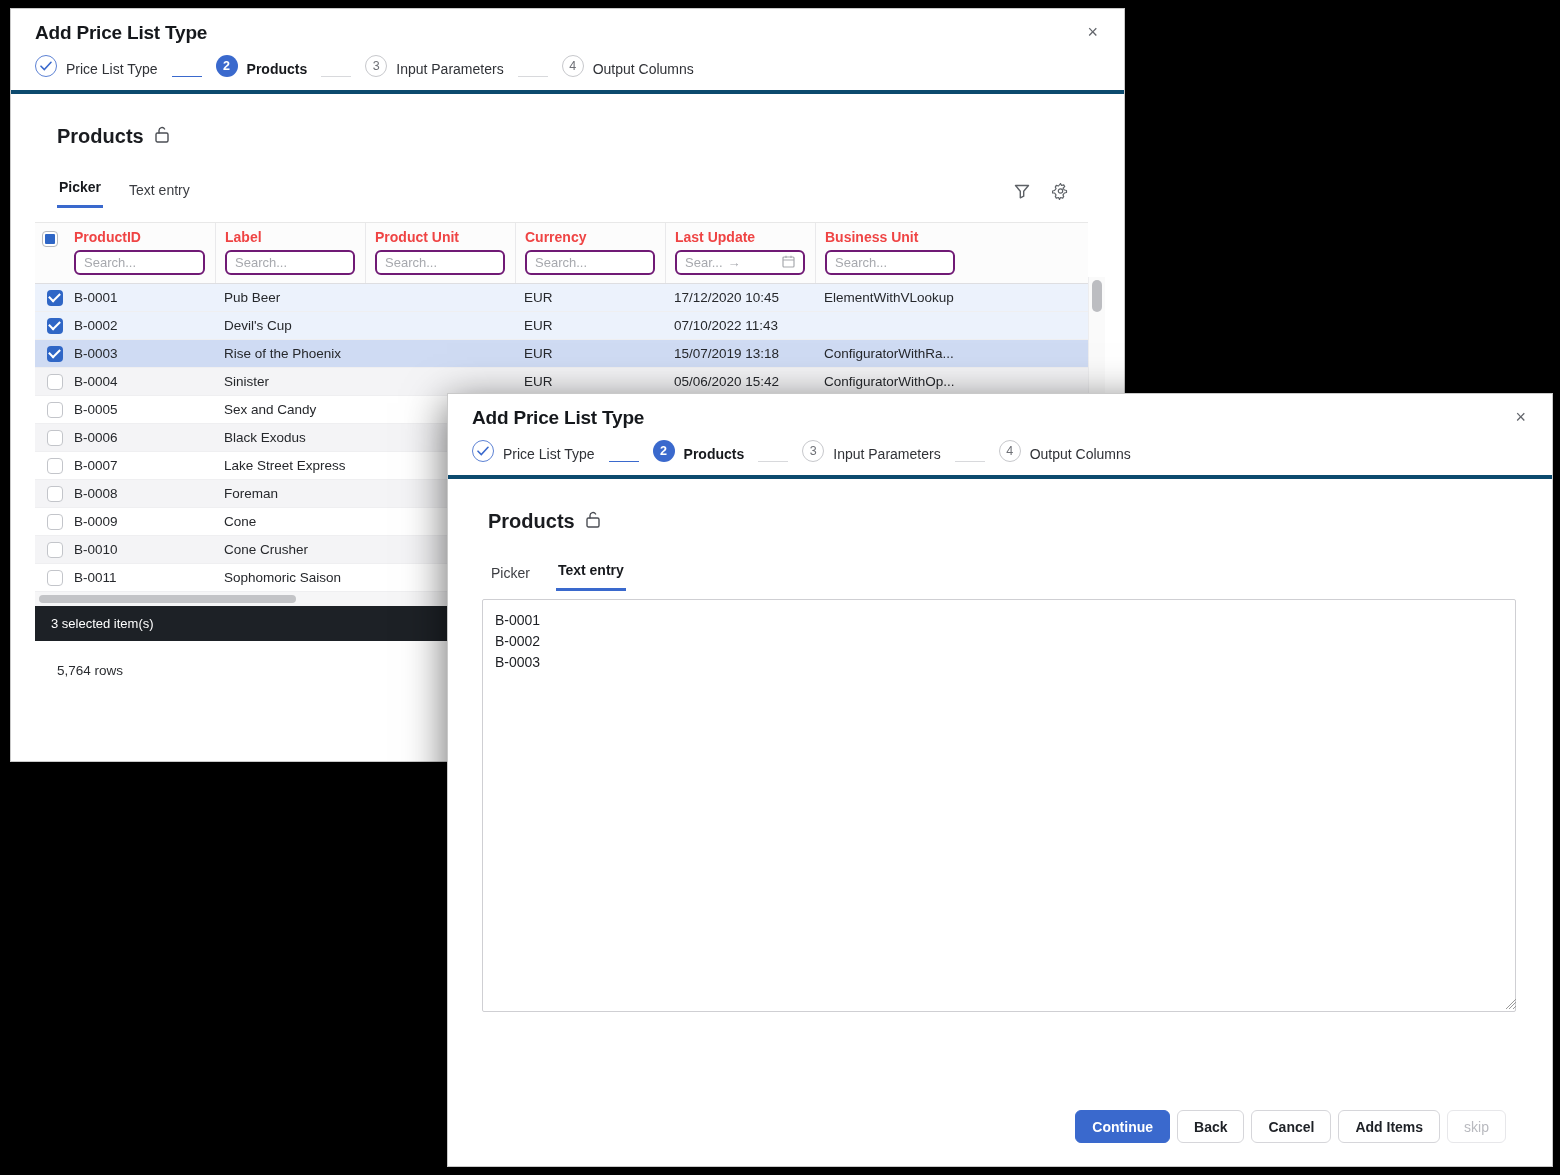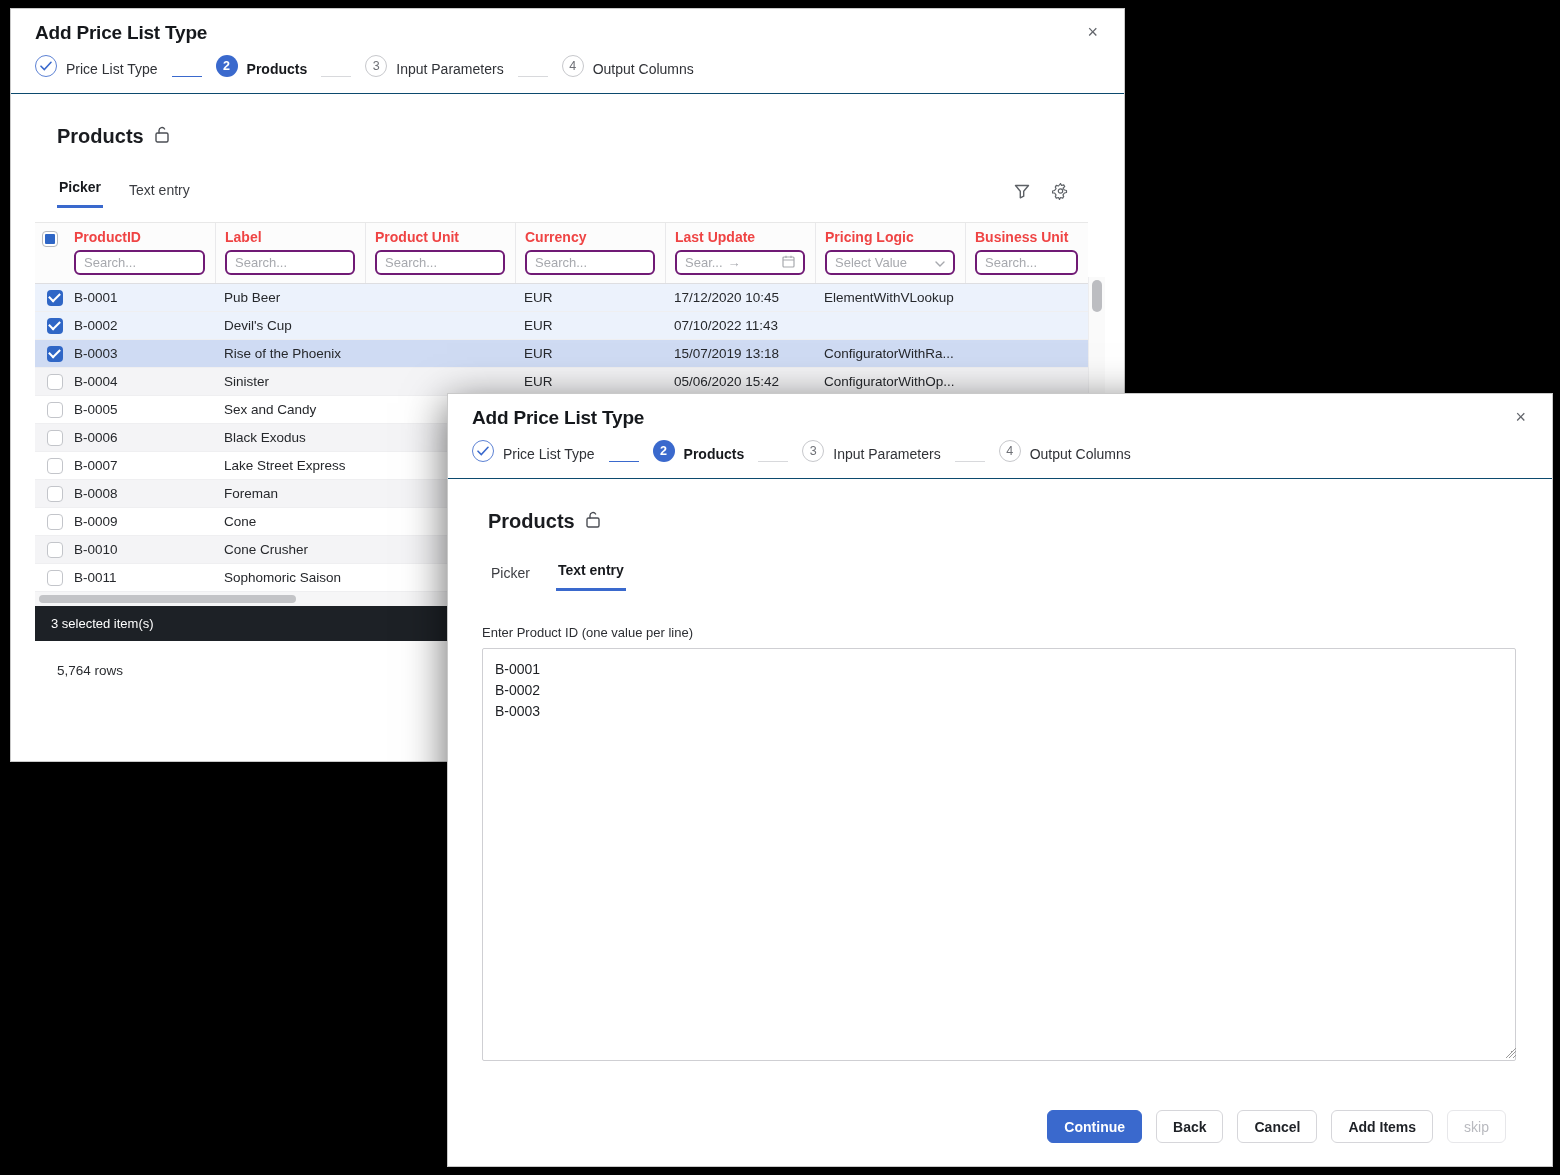--- a/index.html
+++ b/index.html
@@ -12,21 +12,21 @@
   *{box-sizing:border-box;margin:0;padding:0;}
   html,body{width:1560px;height:1175px;overflow:hidden;}
   body{background:#000;font-family:"Liberation Sans","DejaVu Sans",sans-serif;color:#1d1f23;}
 
   .modal{position:absolute;background:#fff;border:1px solid #c9c9c9;
          box-shadow:0 10px 40px rgba(0,0,0,.6);}
   .modal-back{left:10px;top:8px;width:1115px;height:754px;z-index:1;}
   .modal-front{left:447px;top:393px;width:1106px;height:774px;z-index:2;}
 
   
-  .mhead{position:relative;height:85px;padding:13px 24px 0;border-bottom:1px solid #0c4a6e;}
+  .mhead{position:relative;height:85px;padding:13px 24px 0;border-bottom:4px solid #0c4a6e;}
   .mtitle{font-size:19px;font-weight:700;color:#15181c;letter-spacing:-.2px;}
   .close{position:absolute;top:14px;right:26px;font-size:18px;color:#63666c;cursor:pointer;line-height:1;}
   .stepper{display:flex;align-items:flex-end;margin-top:11px;}
   .sc{width:22px;height:22px;border-radius:50%;display:flex;align-items:center;justify-content:center;
       font-size:12.5px;flex:0 0 auto;}
   .sc.done{border:1.5px solid #5d82d4;color:var(--accent);}
   .sc.done svg{display:block;}
   .sc.active{background:var(--accent);color:#fff;font-weight:700;}
   .sc.todo{border:1.5px solid #c7c8cc;color:#6e7076;}
   .slabel{font-size:14px;color:#303237;margin:0 0 0 9px;white-space:nowrap;}
@@ -90,21 +90,21 @@
   .rowcount{margin:22px 0 0 46px;font-size:13.5px;color:#2a2c30;}
 
   
   .entry-label{margin:34px 0 0 34px;font-size:13px;color:#2c2e33;}
   .ta-wrap{position:relative;margin:8px 34px 0;}
   .ta{width:1034px;height:413px;resize:none;border:1px solid #cfcfd3;border-radius:2px;
       font-family:"Liberation Sans","DejaVu Sans",sans-serif;font-size:14px;line-height:21px;
       color:#1d1f23;padding:10px 12px;outline:none;display:block;}
   .grip{position:absolute;right:2px;bottom:3px;width:11px;height:11px;pointer-events:none;
         background:linear-gradient(135deg,transparent 0 50%,#9a9a9a 50% 56%,transparent 56% 66%,#9a9a9a 66% 72%,transparent 72% 84%,#9a9a9a 84% 90%,transparent 90%);}
-  .footer{position:absolute;right:46px;bottom:23px;display:flex;gap:14px;}
+  .footer{position:absolute;right:46px;bottom:23px;display:flex;gap:7px;}
   .btn{height:33px;padding:0 16px;border-radius:6px;font-size:14px;font-weight:600;
        background:#fff;border:1px solid #d6d6da;color:#1e2126;cursor:pointer;
        font-family:"Liberation Sans","DejaVu Sans",sans-serif;}
   .btn.primary{background:var(--accent);border-color:var(--accent);color:#fff;}
   .btn.disabled{color:#b9babf;border-color:#e7e7ea;font-weight:500;cursor:default;}
 </style>
 </head>
 <body>
 
 <div class="modal modal-back">
@@ -186,31 +186,20 @@
           <span>→</span>
           <span class="spread">
             <svg width="13" height="13" viewBox="0 0 13 13">
                 <rect x="1" y="2" width="11" height="10" rx="1" fill="none" stroke="#a7a9ae" stroke-width="1.2"></rect>
                 <path d="M1 5h11M4 .8V3M9 .8V3" stroke="#a7a9ae" stroke-width="1.2" fill="none"></path>
               </svg>
           </span>
         </div>
       </div>
       <div class="th">
-        <div class="th-label">Pricing Logic</div>
-        <div class="th-filter fake">
-          <span>Select Value</span>
-          <span class="spread">
-            <svg width="10" height="6" viewBox="0 0 10 6">
-                <path d="M1 1l4 4 4-4" fill="none" stroke="#a7a9ae" stroke-width="1.4" stroke-linecap="round"></path>
-              </svg>
-          </span>
-        </div>
-      </div>
-      <div class="th">
         <div class="th-label">Business Unit</div>
         <input class="th-filter" placeholder="Search..." style="">
       </div>
     </div>
 
     <div class="tbody">
         <div class="trow grid-cols sel">
     <div class="cell ccheck">
             <span class="cb on"></span>
           </div>
@@ -391,21 +380,20 @@
           <path d="M4 7V4.4a3 3 0 0 1 5.6-1.4" fill="none" stroke="#4b4e54" stroke-width="1.4" stroke-linecap="round"></path>
         </svg>
     </span>
   </div>
 
   <div class="tabsbar">
     <span class="tab">Picker</span>
     <span class="tab active">Text entry</span>
   </div>
 
-  <div class="entry-label">Enter Product ID (one value per line)</div>
 
   <div class="ta-wrap">
     <textarea class="ta" spellcheck="false" style="">B-0001
 B-0002
 B-0003</textarea>
     <span class="grip"></span>
   </div>
 
   <div class="footer">
     <button class="btn primary">Continue</button>

